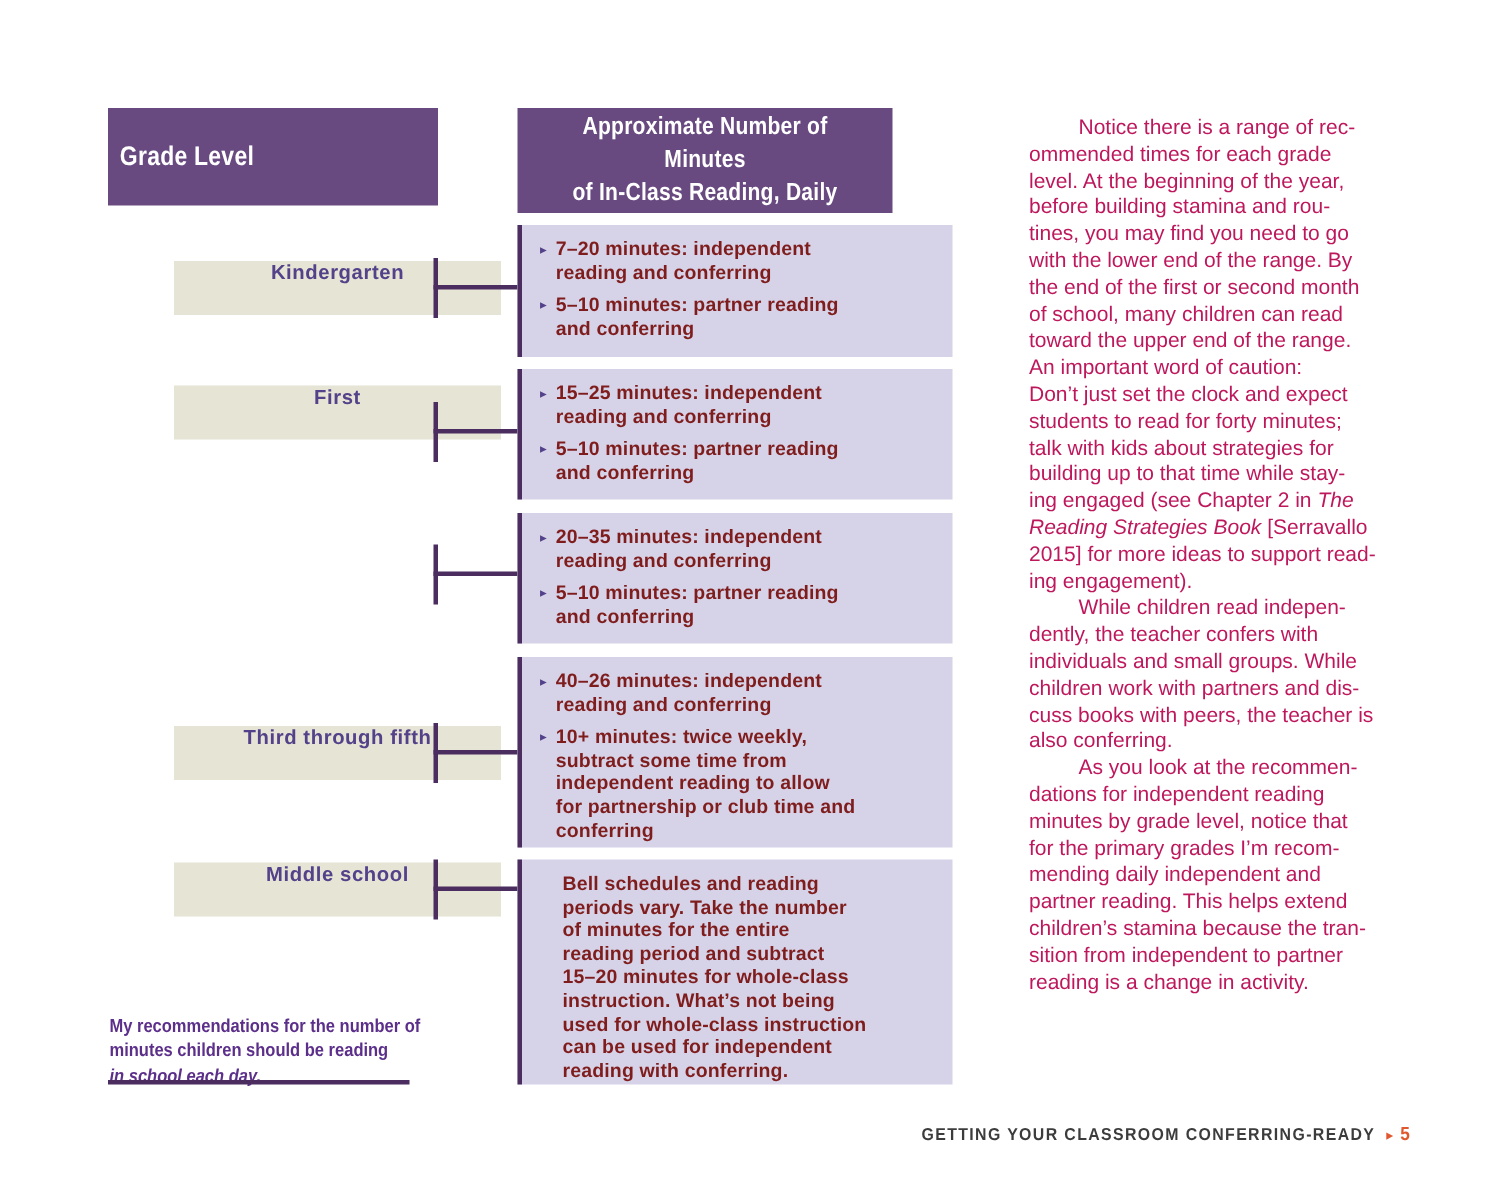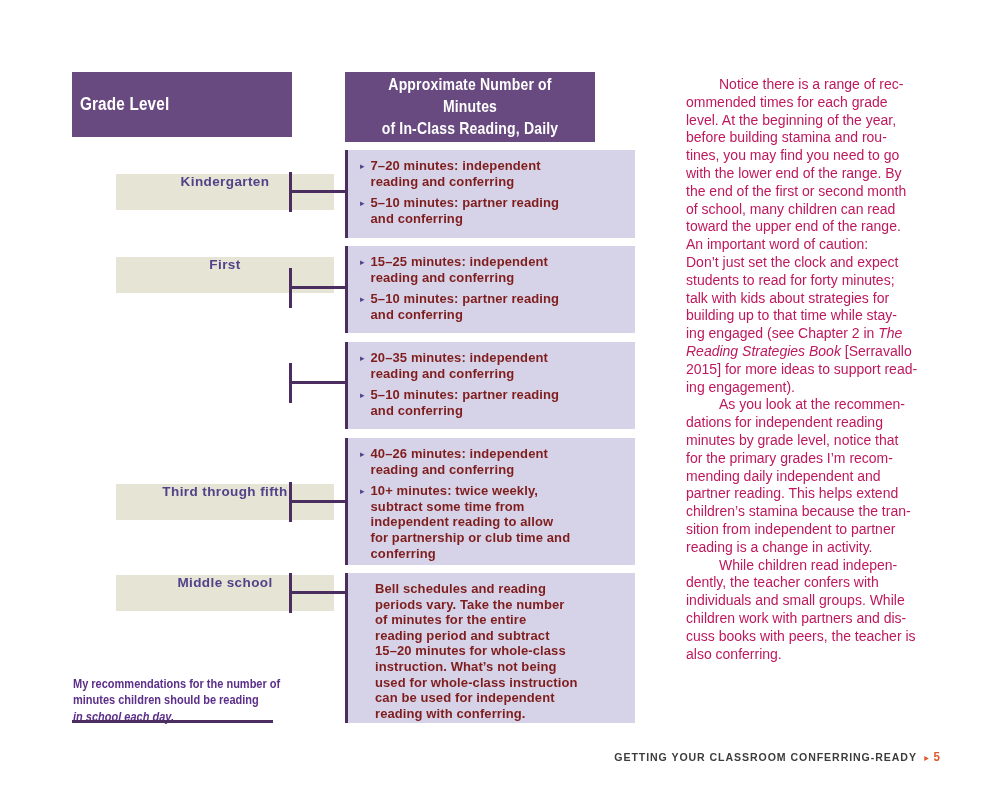--- a/index.html
+++ b/index.html
@@ -175,32 +175,32 @@
 toward the upper end of the range.
 An important word of caution:
 Don’t just set the clock and expect
 students to read for forty minutes;
 talk with kids about strategies for
 building up to that time while stay-
 ing engaged (see Chapter 2 in </span><span class="it">The
 Reading Strategies Book</span><span> [Serravallo
 2015] for more ideas to support read-
 ing engagement).</span></p>
+    <p class="pl">While children read indepen-
+dently, the teacher confers with
+individuals and small groups. While
+children work with partners and dis-
+cuss books with peers, the teacher is
+also conferring.</p>
     <p class="pl">As you look at the recommen-
 dations for independent reading
 minutes by grade level, notice that
 for the primary grades I’m recom-
 mending daily independent and
 partner reading. This helps extend
 children’s stamina because the tran-
 sition from independent to partner
 reading is a change in activity.</p>
-    <p class="pl">While children read indepen-
-dently, the teacher confers with
-individuals and small groups. While
-children work with partners and dis-
-cuss books with peers, the teacher is
-also conferring.</p>
   </div>
 
   <div class="footer"><span class="fwrap"><span class="flabel">GETTING YOUR CLASSROOM CONFERRING-READY</span><span class="farrow">▸</span><span class="fnum">5</span></span></div>
 
 </div>
 
 </body></html>

